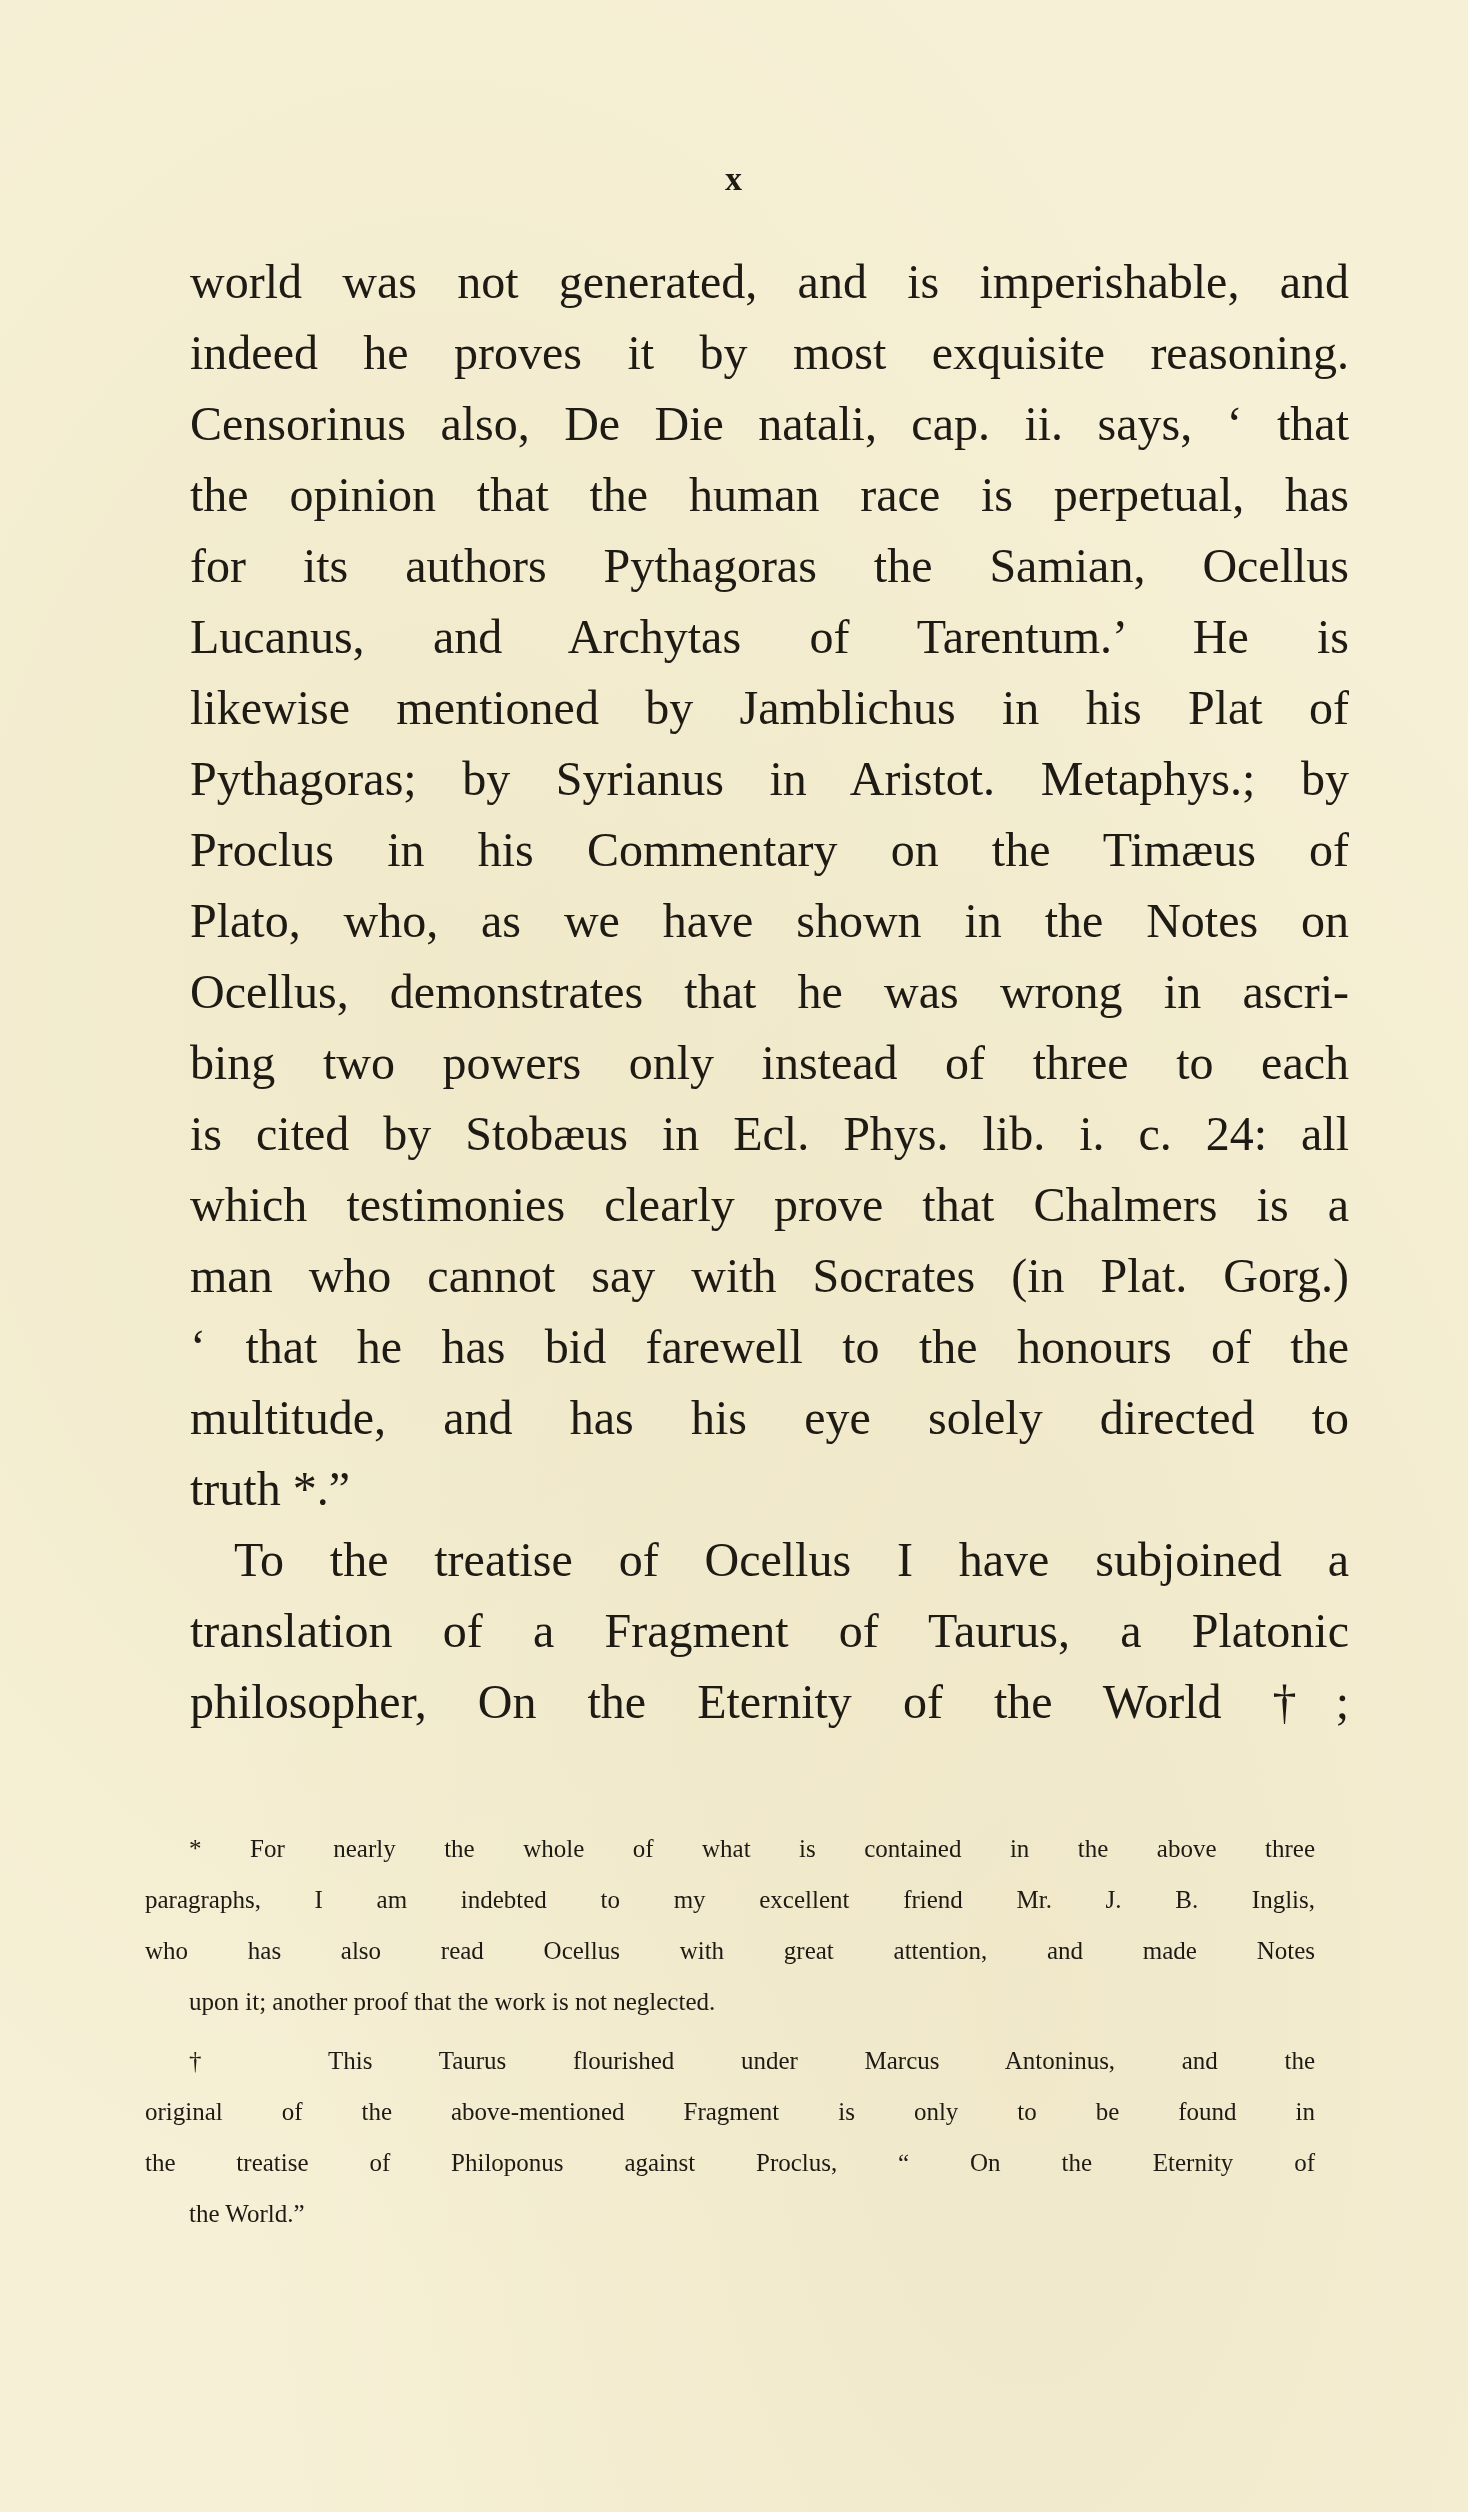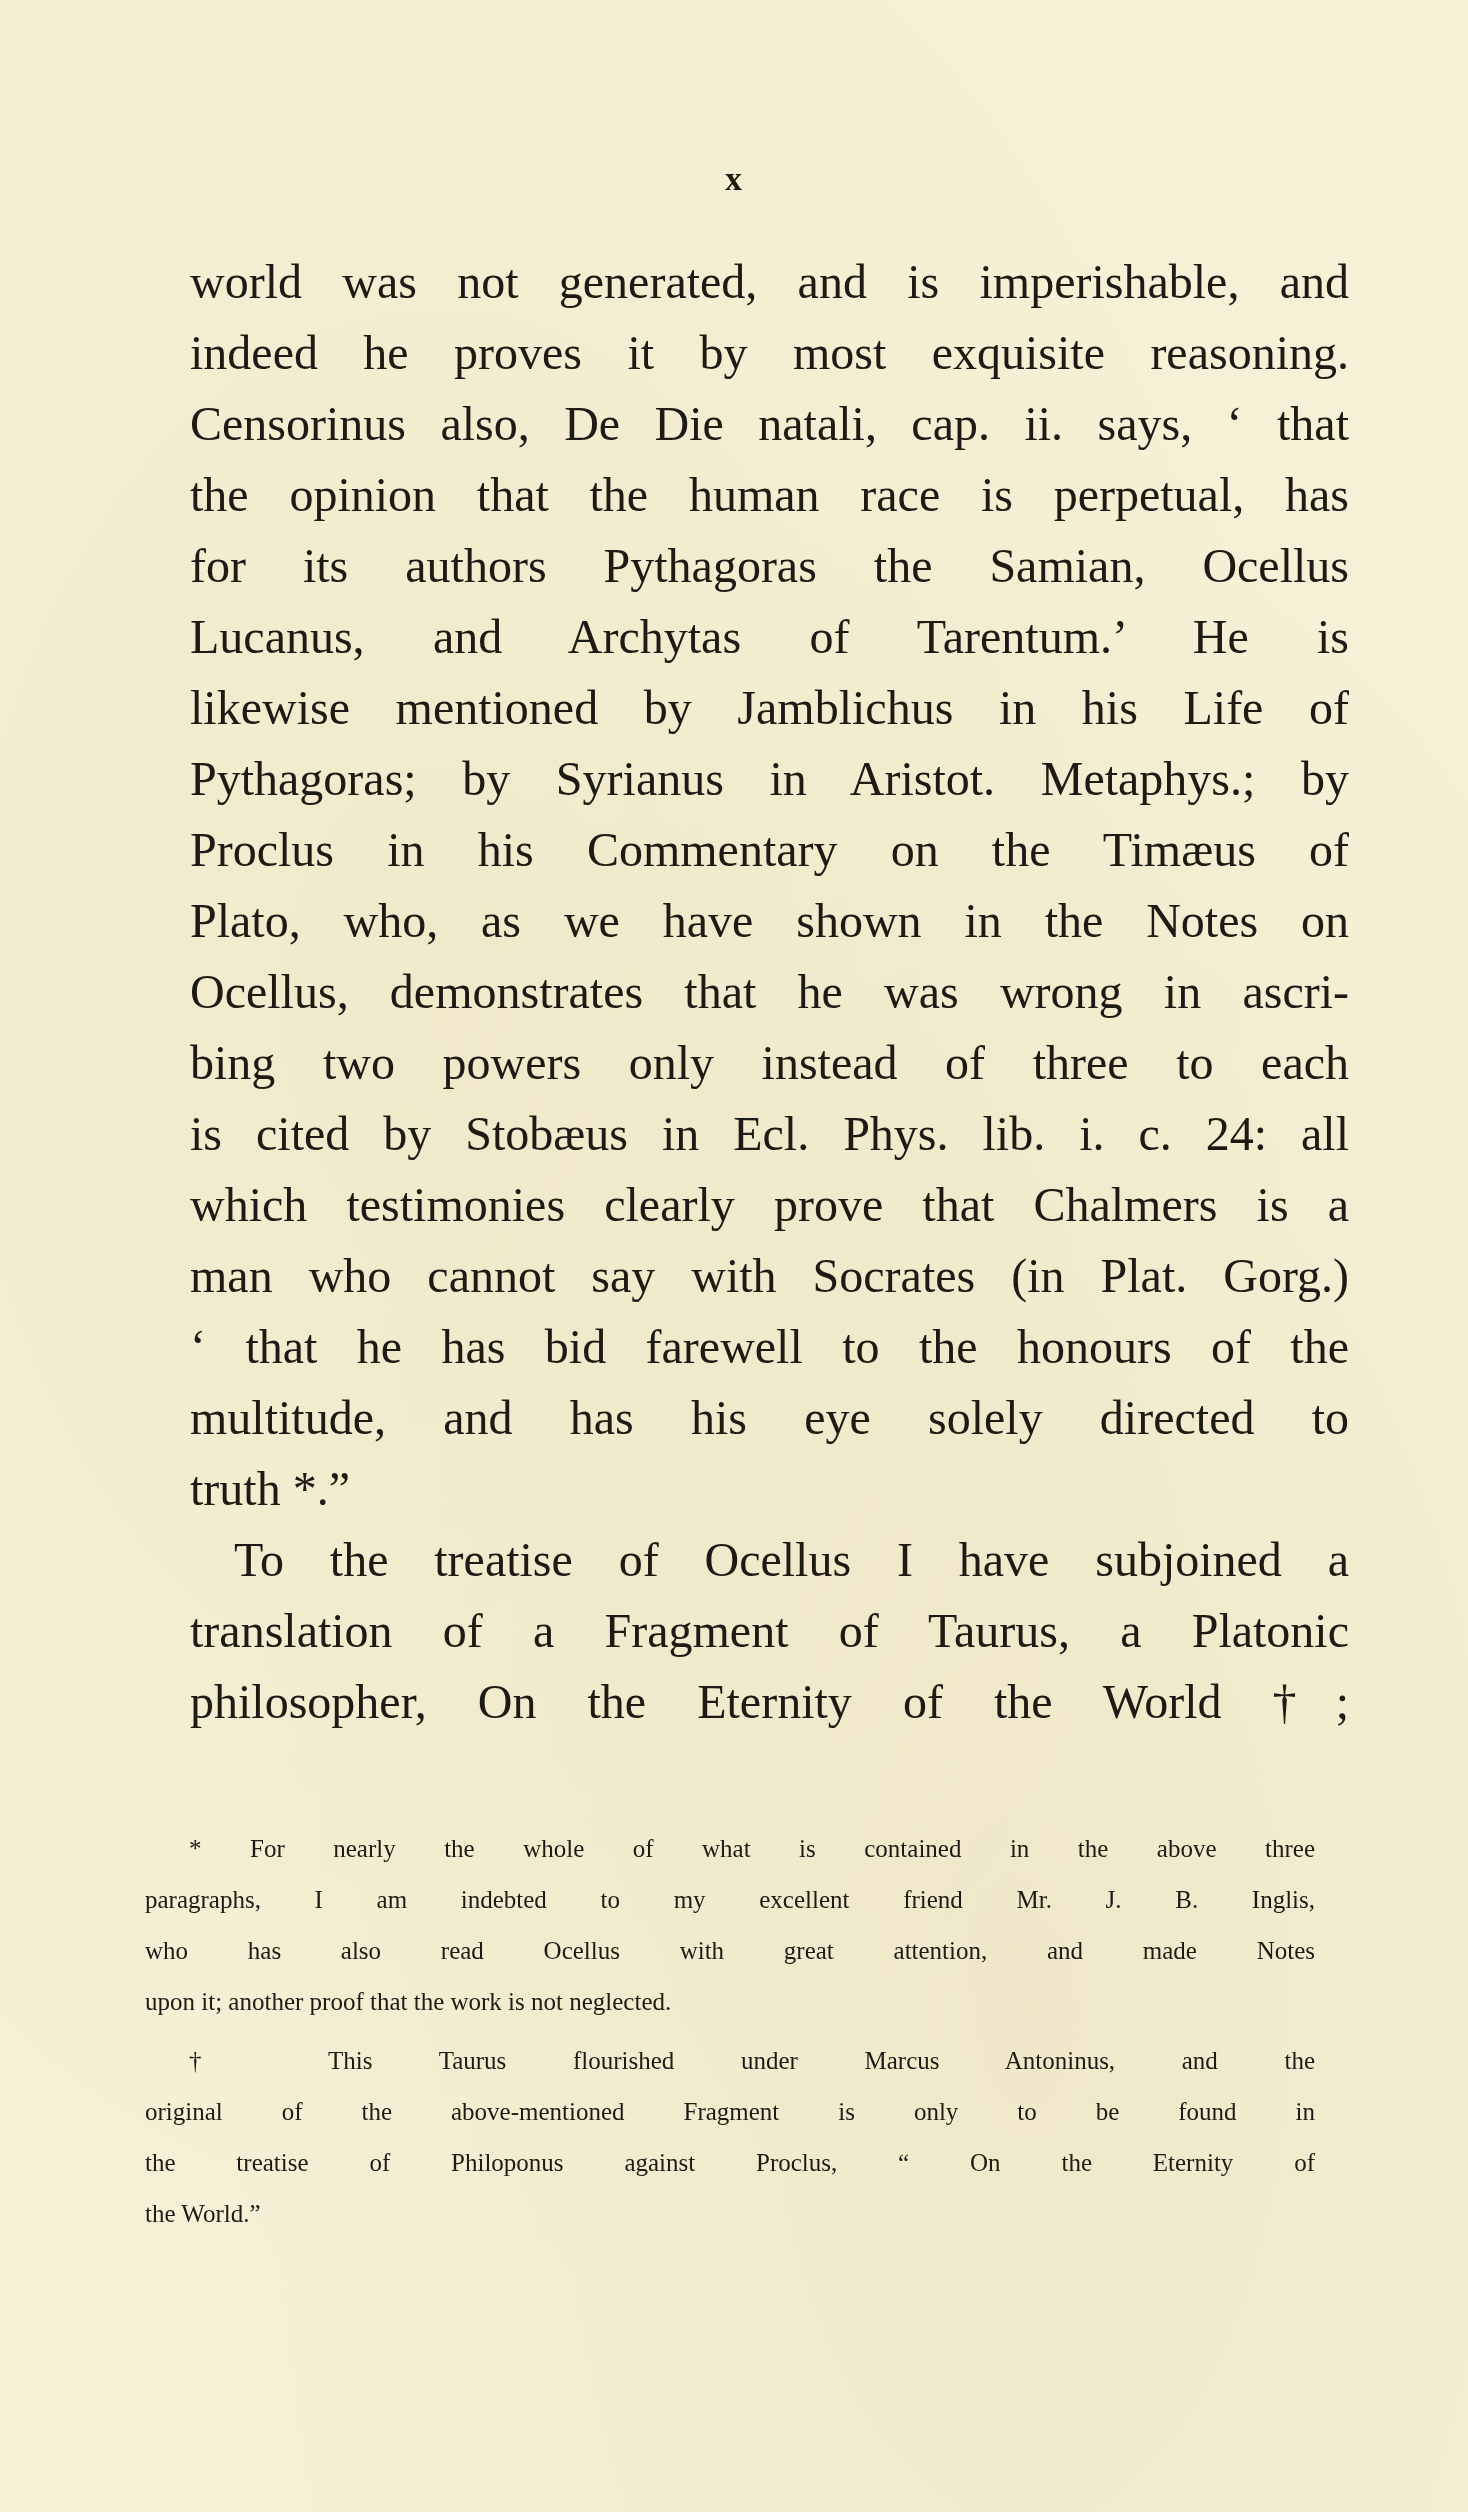--- a/index.html
+++ b/index.html
@@ -28,37 +28,37 @@
   .line.last { text-align-last:left; }
   .line.indent { padding-left:44px; }
   .footnotes {
     position:absolute; left:145px; width:1170px; top:1823px;
   }
   .fn-line {
     display:block; height:51px; line-height:51px;
     font-size:25px; white-space:nowrap;
     text-align:justify; text-align-last:justify;
   }
-  .fn-line.last { text-align-last:left; }
+  .fn-line.last { text-align-last:left;margin-left:44px; }
   .fn-line.indent { padding-left:44px; }
   .fn-gap { height:7.8px; }
 </style>
 </head>
 <body>
 
 <div class="page-number">x</div>
 
 <div class="body-text">
   <span class="line">world was not generated, and is imperishable, and</span>
   <span class="line">indeed he proves it by most exquisite reasoning.</span>
   <span class="line">Censorinus also, De Die natali, cap. ii. says, ‘ that</span>
   <span class="line">the opinion that the human race is perpetual, has</span>
   <span class="line">for its authors Pythagoras the Samian, Ocellus</span>
   <span class="line">Lucanus, and Archytas of Tarentum.’ He is</span>
-  <span class="line">likewise mentioned by Jamblichus in his Life of</span>
+  <span class="line">likewise mentioned by Jamblichus in his Plat of</span>
   <span class="line">Pythagoras; by Syrianus in Aristot. Metaphys.; by</span>
   <span class="line">Proclus in his Commentary on the Timæus of</span>
   <span class="line">Plato, who, as we have shown in the Notes on</span>
   <span class="line">Ocellus, demonstrates that he was wrong in ascri-</span>
   <span class="line">bing two powers only instead of three to each</span>
   <span class="line">is cited by Stobæus in Ecl. Phys. lib. i. c. 24: all</span>
   <span class="line">which testimonies clearly prove that Chalmers is a</span>
   <span class="line">man who cannot say with Socrates (in Plat. Gorg.)</span>
   <span class="line">‘ that he has bid farewell to the honours of the</span>
   <span class="line">multitude, and has his eye solely directed to</span>

